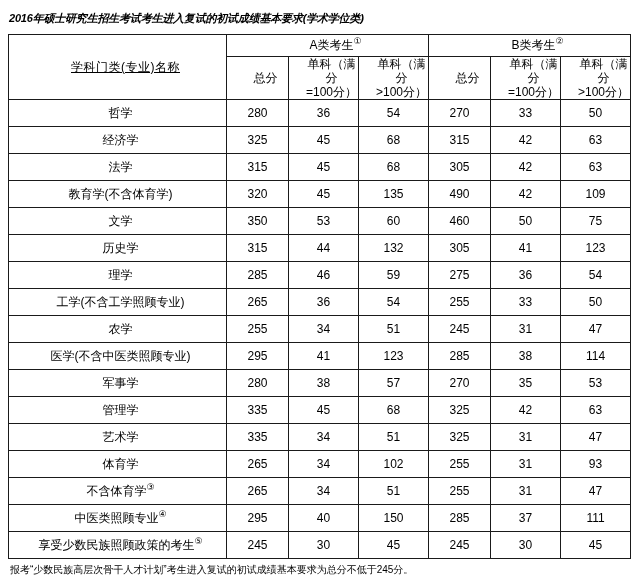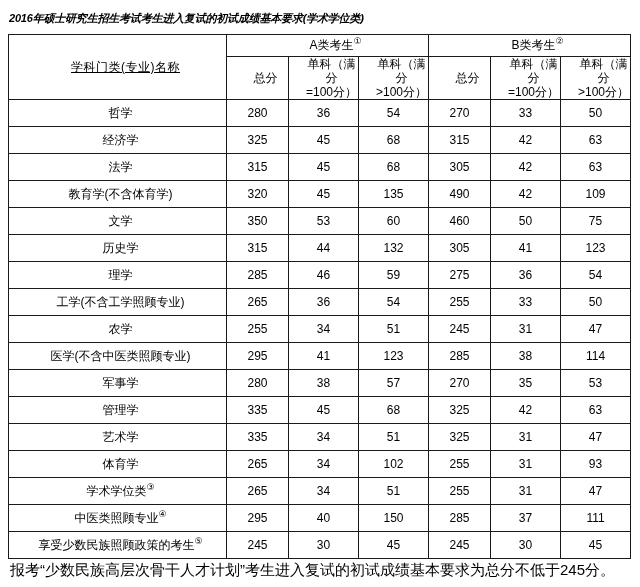--- a/index.html
+++ b/index.html
@@ -73,21 +73,21 @@
   }
   .num {
     font-size: 12.5px;
   }
   sup.marker {
     font-size: 9px;
     vertical-align: super;
     line-height: 0;
   }
   .footnote {
-    font-size: 15px;
+    font-size: 10px;
     line-height: 14px;
     margin: 4px 0 0 2px;
     white-space: nowrap;
   }
   .two-line {
     line-height: 14px;
   }
 </style>
 </head>
 <body>
@@ -258,21 +258,21 @@
         <tr>
           <td class="cat-cell"><span>体育学</span></td>
           <td class="num">265</td>
           <td class="num">34</td>
           <td class="num">102</td>
           <td class="num">255</td>
           <td class="num">31</td>
           <td class="num">93</td>
         </tr>
         <tr>
-          <td class="cat-cell"><span>学术学位类</span><sup class="marker">③</sup></td>
+          <td class="cat-cell"><span>不含体育学</span><sup class="marker">③</sup></td>
           <td class="num">265</td>
           <td class="num">34</td>
           <td class="num">51</td>
           <td class="num">255</td>
           <td class="num">31</td>
           <td class="num">47</td>
         </tr>
         <tr>
           <td class="cat-cell"><span>中医类照顾专业</span><sup class="marker">④</sup></td>
           <td class="num">295</td>

